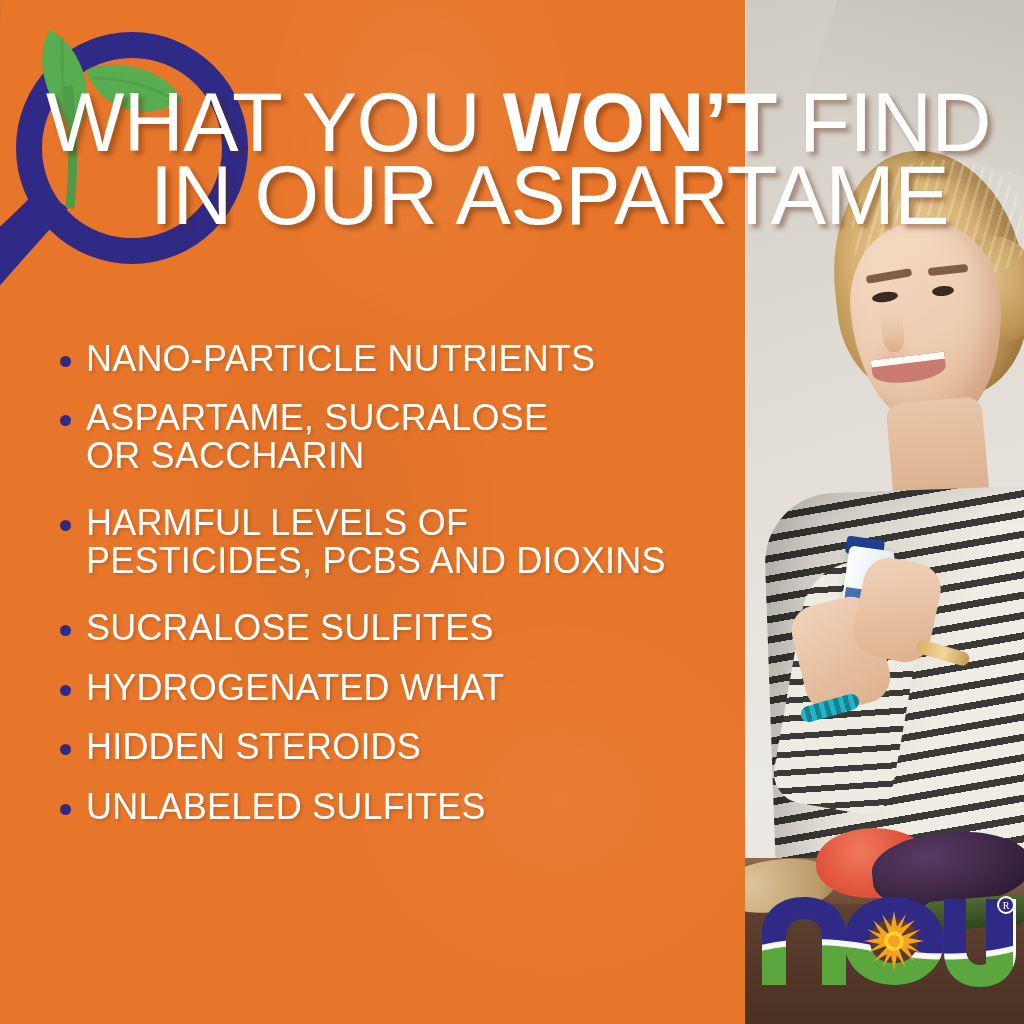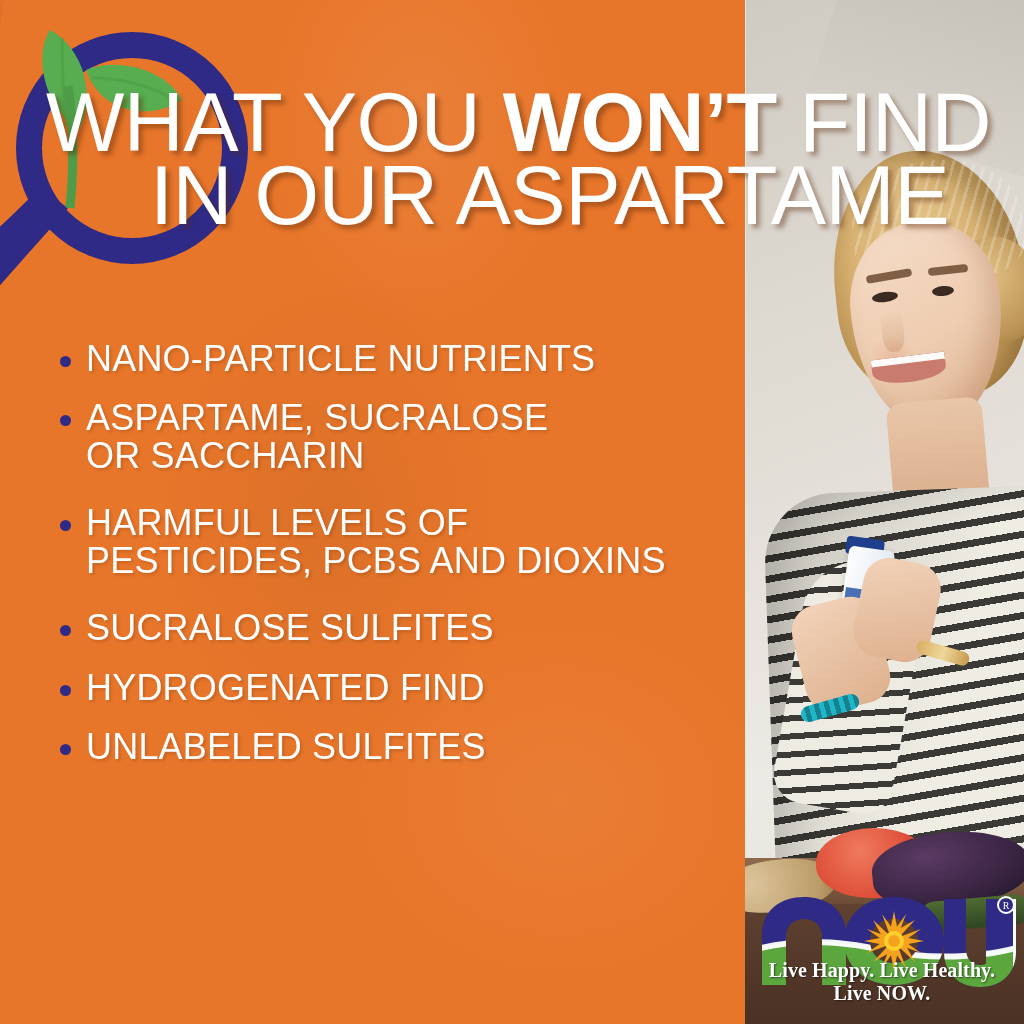--- a/index.html
+++ b/index.html
@@ -343,21 +343,22 @@
     <span class="hl-line hl2">IN OUR ASPARTAME</span>
   </div>
 
   <ul class="bullets">
     <li class="bullet-item">NANO-PARTICLE NUTRIENTS</li>
     <li class="bullet-item two-line">ASPARTAME, SUCRALOSE
 OR SACCHARIN</li>
     <li class="bullet-item two-line">HARMFUL LEVELS OF
 PESTICIDES, PCBS AND DIOXINS</li>
     <li class="bullet-item">SUCRALOSE SULFITES</li>
-    <li class="bullet-item">HYDROGENATED FIND</li>
+    <li class="bullet-item">HYDROGENATED WHAT</li>
+    <li class="bullet-item">HIDDEN STEROIDS</li>
     <li class="bullet-item">UNLABELED SULFITES</li>
   </ul>
 
   <svg class="now-logo" viewBox="0 0 268 106">
     <defs>
       <clipPath id="nowclip">
 
         <path d="M14 92 L14 42 C14 16 34 4 56 4 C78 4 98 16 98 42 L98 92 L74 92 L74 44
                  C74 32 66 26 56 26 C46 26 38 32 38 44 L38 92 Z"></path>
 
@@ -405,15 +406,14 @@
       <circle r="10" fill="#FAD02C"></circle>
       <circle r="6" fill="#F6A21E"></circle>
     </g>
 
     <g>
       <circle cx="258" cy="12" r="8" fill="none" stroke="#FFFFFF" stroke-width="2"></circle>
       <text x="258" y="16" font-family="Liberation Serif, serif" font-size="10" fill="#FFFFFF" text-anchor="middle">R</text>
     </g>
   </svg>
 
-  <div class="now-tag">Live Happy. Live Healthy. Live NOW.</div>
 
 </div>
 
 </body></html>

